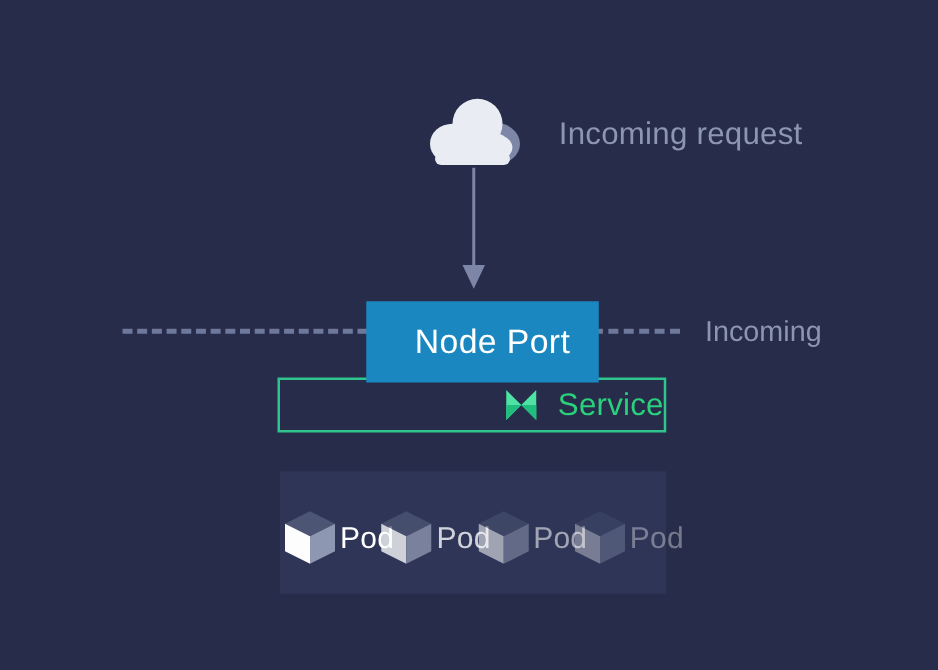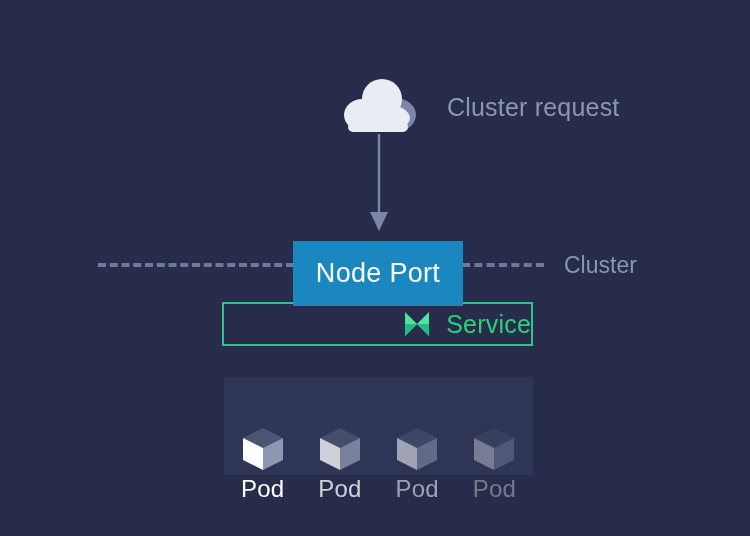--- a/index.html
+++ b/index.html
@@ -75,20 +75,21 @@
     position: absolute;
     left: 293px;
     top: 241px;
     width: 170px;
     height: 65px;
     background: #1b87c0;
     display: flex;
     align-items: center;
     justify-content: center;
     z-index: 4;
+    padding-left: 16px;
   }
   #node-port-label {
     font-size: 27px;
     color: #ffffff;
     letter-spacing: 0.3px;
     white-space: nowrap;
   }
 
   
   #service-box {
@@ -126,26 +127,25 @@
     height: 98px;
     background: #2e3557;
     display: flex;
     align-items: flex-start;
     z-index: 1;
   }
   .pod-item {
     width: 25%;
     height: 100%;
     display: flex;
-    flex-direction: column;
+    flex-direction: row;
     align-items: center;
     justify-content: flex-start;
     padding-top: 8px;
     box-sizing: border-box;
-    margin-top: 40px;
   }
   .pod-cube {
     width: 48px;
     height: 48px;
     flex: none;
   }
   .pod-label {
     margin-top: 2px;
     font-size: 24px;
     color: #ffffff;
@@ -160,32 +160,32 @@
   <div id="cloud-icon">
     <svg viewBox="0 0 82 56" width="82" height="56" xmlns="http://www.w3.org/2000/svg">
       <ellipse cx="57" cy="37" rx="21" ry="17" fill="#7d86a6"></ellipse>
       <circle cx="44" cy="21" r="20" fill="#e9ecf3"></circle>
       <ellipse cx="24" cy="37" rx="18" ry="16" fill="#e9ecf3"></ellipse>
       <ellipse cx="45" cy="40" rx="27" ry="14" fill="#e9ecf3"></ellipse>
       <rect x="10" y="44" width="60" height="10" rx="5" fill="#e9ecf3"></rect>
     </svg>
   </div>
 
-  <div id="incoming-request-label">Cluster request</div>
+  <div id="incoming-request-label">Incoming request</div>
 
   <div id="request-arrow">
     <svg viewBox="0 0 34 100" width="34" height="100" xmlns="http://www.w3.org/2000/svg">
       <line x1="17" y1="0" x2="17" y2="82" stroke="#7d86a6" stroke-width="2.4"></line>
       <polygon points="17,97 8,78 26,78" fill="#7d86a6"></polygon>
     </svg>
   </div>
 
   <div id="cluster-dash-left" class="cluster-dash"></div>
   <div id="cluster-dash-right" class="cluster-dash"></div>
-  <div id="cluster-label">Cluster</div>
+  <div id="cluster-label">Incoming</div>
 
   <div id="node-port-box">
     <span id="node-port-label">Node Port</span>
   </div>
 
   <div id="service-box">
     <span id="service-icon">
       <svg viewBox="0 0 26 26" width="26" height="26" xmlns="http://www.w3.org/2000/svg">
         <polygon points="1,1 13,13 1,25" fill="#4ee3a4"></polygon>
         <polygon points="25,1 13,13 25,25" fill="#4ee3a4"></polygon>

